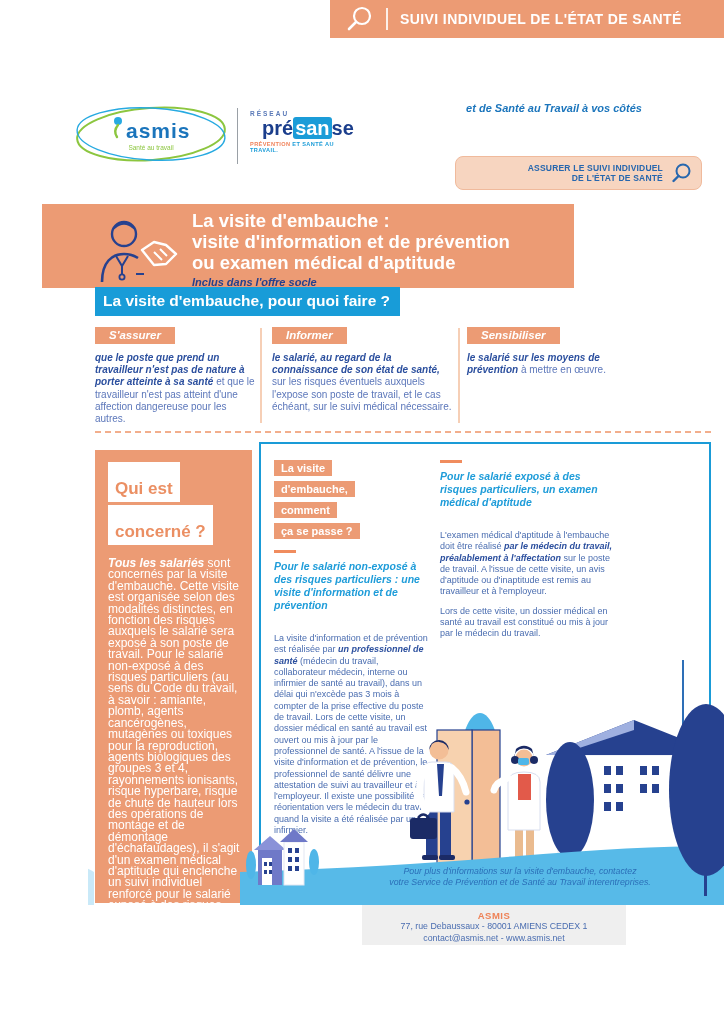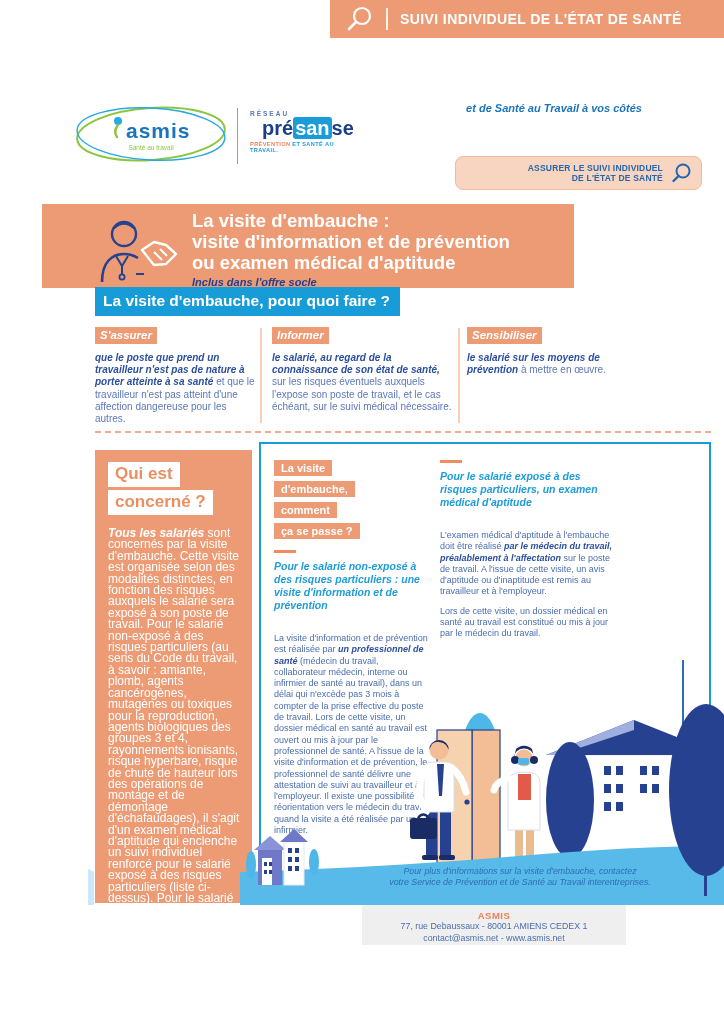--- a/index.html
+++ b/index.html
@@ -32,29 +32,29 @@
   
   .hero{left:42px;top:192px;width:532px;height:84px;background:#EC9B74;display:flex;align-items:flex-end;margin-top:12px;}
   .hero-icon{width:96px;margin-left:48px;flex:none;}
   .hero-text{margin-left:6px;}
   .hero-title{color:#fff;font-weight:bold;font-size:18.5px;line-height:21px;}
   .hero-sub{color:#26408C;font-weight:bold;font-style:italic;font-size:11px;margin-top:3px;}
 
   
   .sec1-title{left:95px;top:287px;background:#189CD8;color:#fff;font-weight:bold;font-size:15.5px;padding:5px 10px 6px 8px;}
   .col{top:325px;}
-  .col .badge{display:inline-block;background:#EC9B74;color:#fff;font-weight:bold;font-style:italic;font-size:11.5px;padding:2px 5px 3px;}
+  .col .badge{display:inline-block;background:#EC9B74;color:#fff;font-weight:bold;font-style:italic;font-size:11.5px;padding:2px 14px 3px;}
   .col .body{margin-top:8px;font-size:10px;line-height:12.2px;color:#5C77BA;}
   .col .body b{color:#2B4F9E;font-style:italic;}
   .vsep{top:328px;width:2px;height:95px;background:#F6CFB6;}
   .dashline{left:95px;top:431px;width:616px;border-top:2px dashed #F2AE8C;}
 
   
   .concerned{left:95px;top:450px;width:157px;height:453px;background:#EC9B74;box-sizing:border-box;padding:12px 12px 0 13px;}
-  .concerned .chip{display:inline-block;background:#fff;color:#EB8F63;font-weight:bold;font-size:17px;padding:2px 7px 3px;margin-bottom:3px;}
+  .concerned .chip{display:inline-block;background:#fff;color:#EB8F63;font-weight:bold;font-size:17px;padding:17px 7px 3px;margin-bottom:3px;}
   .concerned .body{margin-top:10px;color:#fff;font-size:12px;line-height:11.4px;}
   .concerned .body b{font-style:italic;}
 
   
   .bluebox{left:259px;top:442px;width:452px;height:456px;border:2px solid #1A9BD7;box-sizing:border-box;background:transparent;}
   .howcol{left:274px;top:458px;width:157px;}
   .howcol .chip{display:inline-block;background:#EC9B74;color:#fff;font-weight:bold;font-size:11px;padding:2px 7px 2px;margin-bottom:3px;}
   .dash{width:22px;height:3px;background:#F08C5E;margin:8px 0 7px;}
   .subhead{color:#1E9CD9;font-weight:bold;font-style:italic;font-size:10.5px;line-height:13px;}
   .coltext{margin-top:21px;color:#4A6DB0;font-size:9px;line-height:11.3px;}

